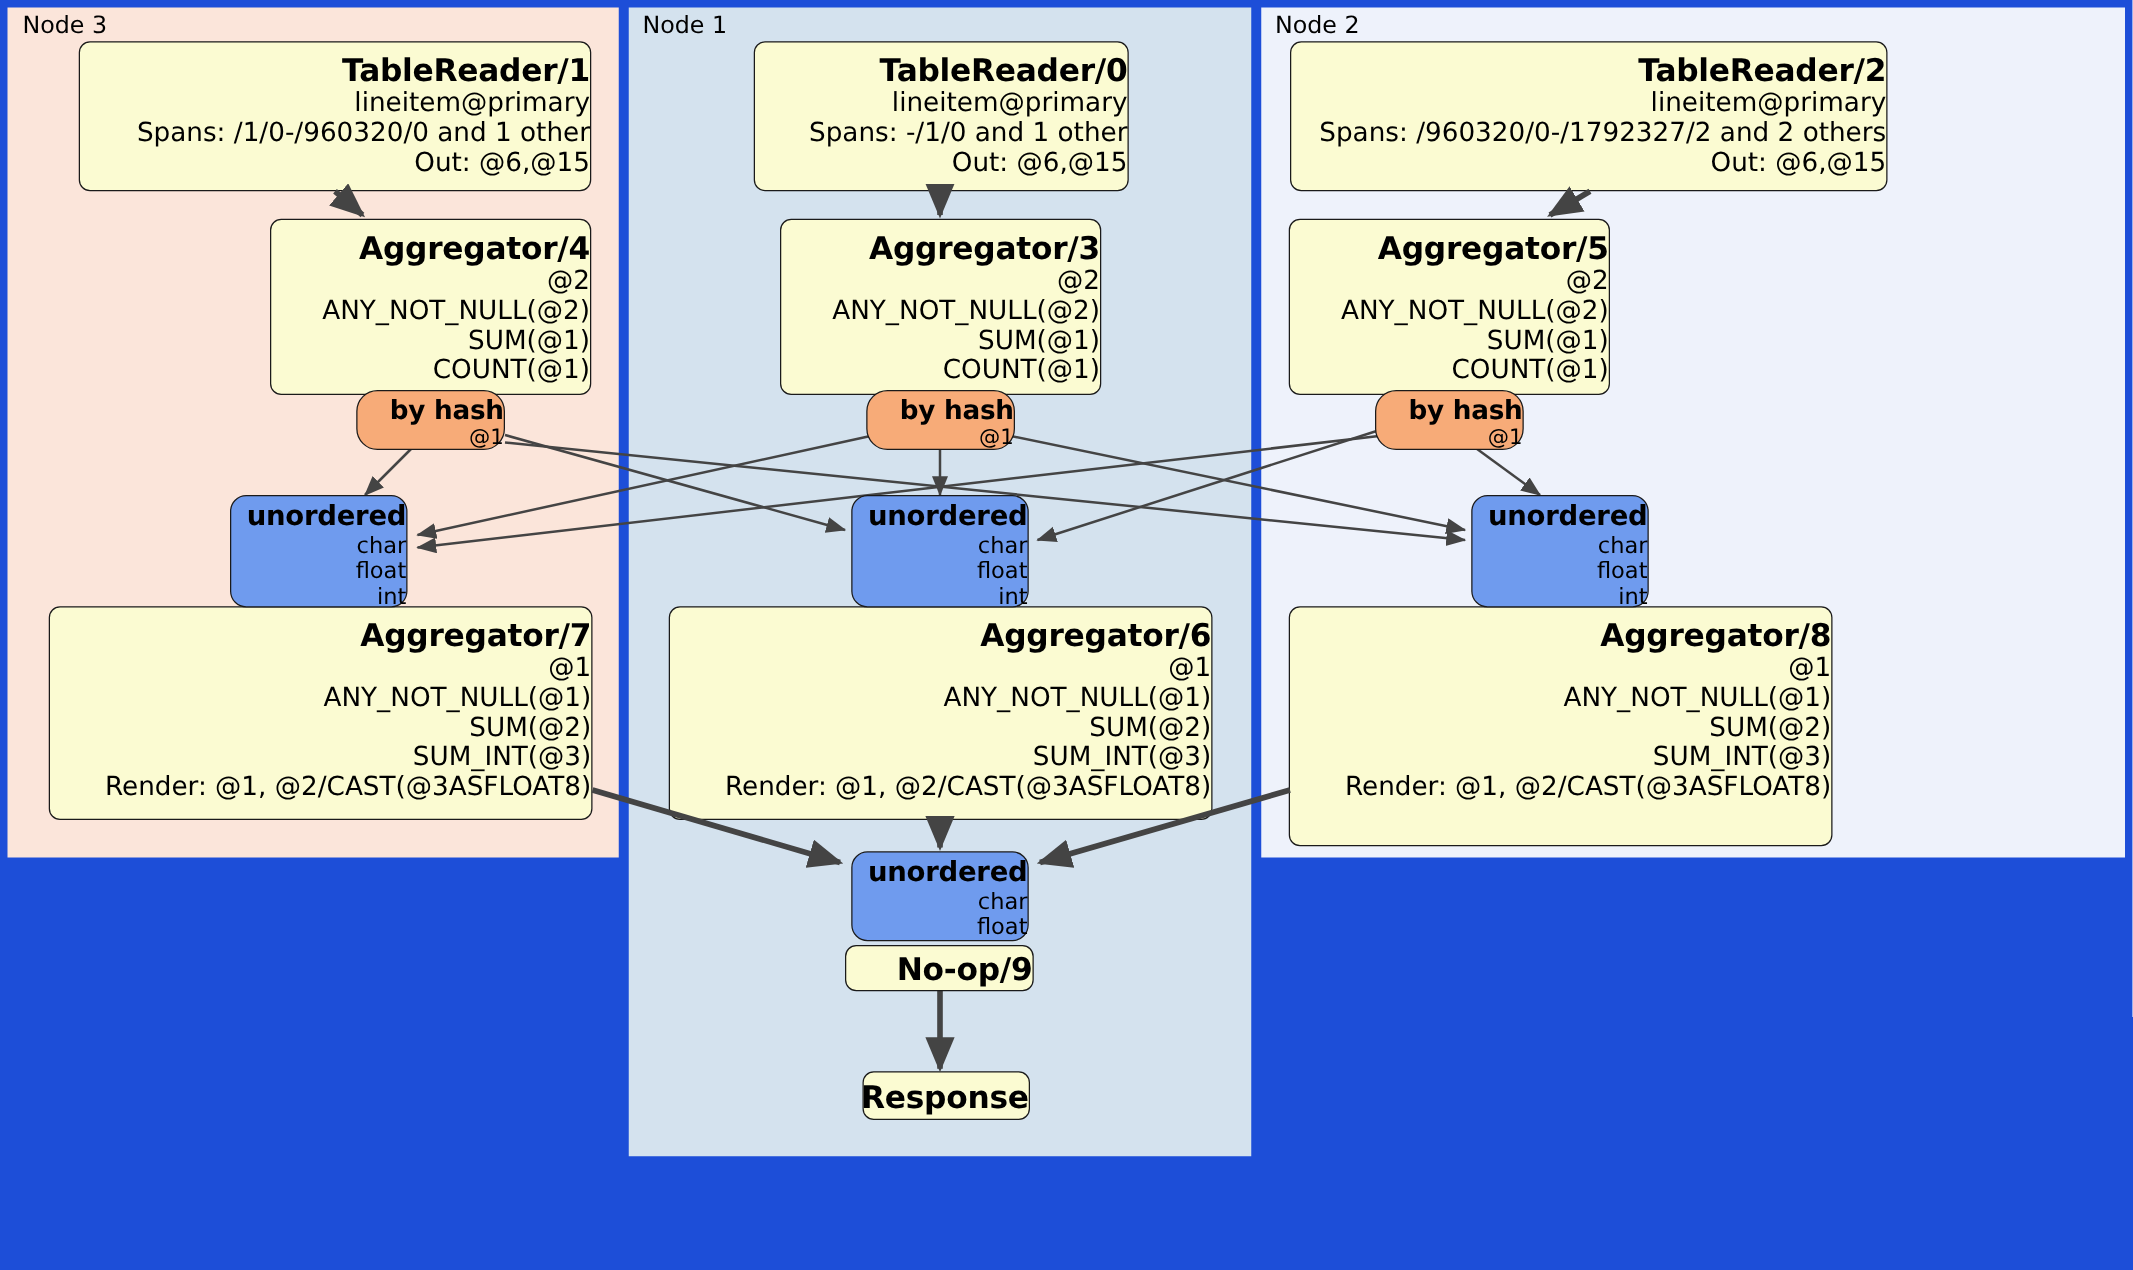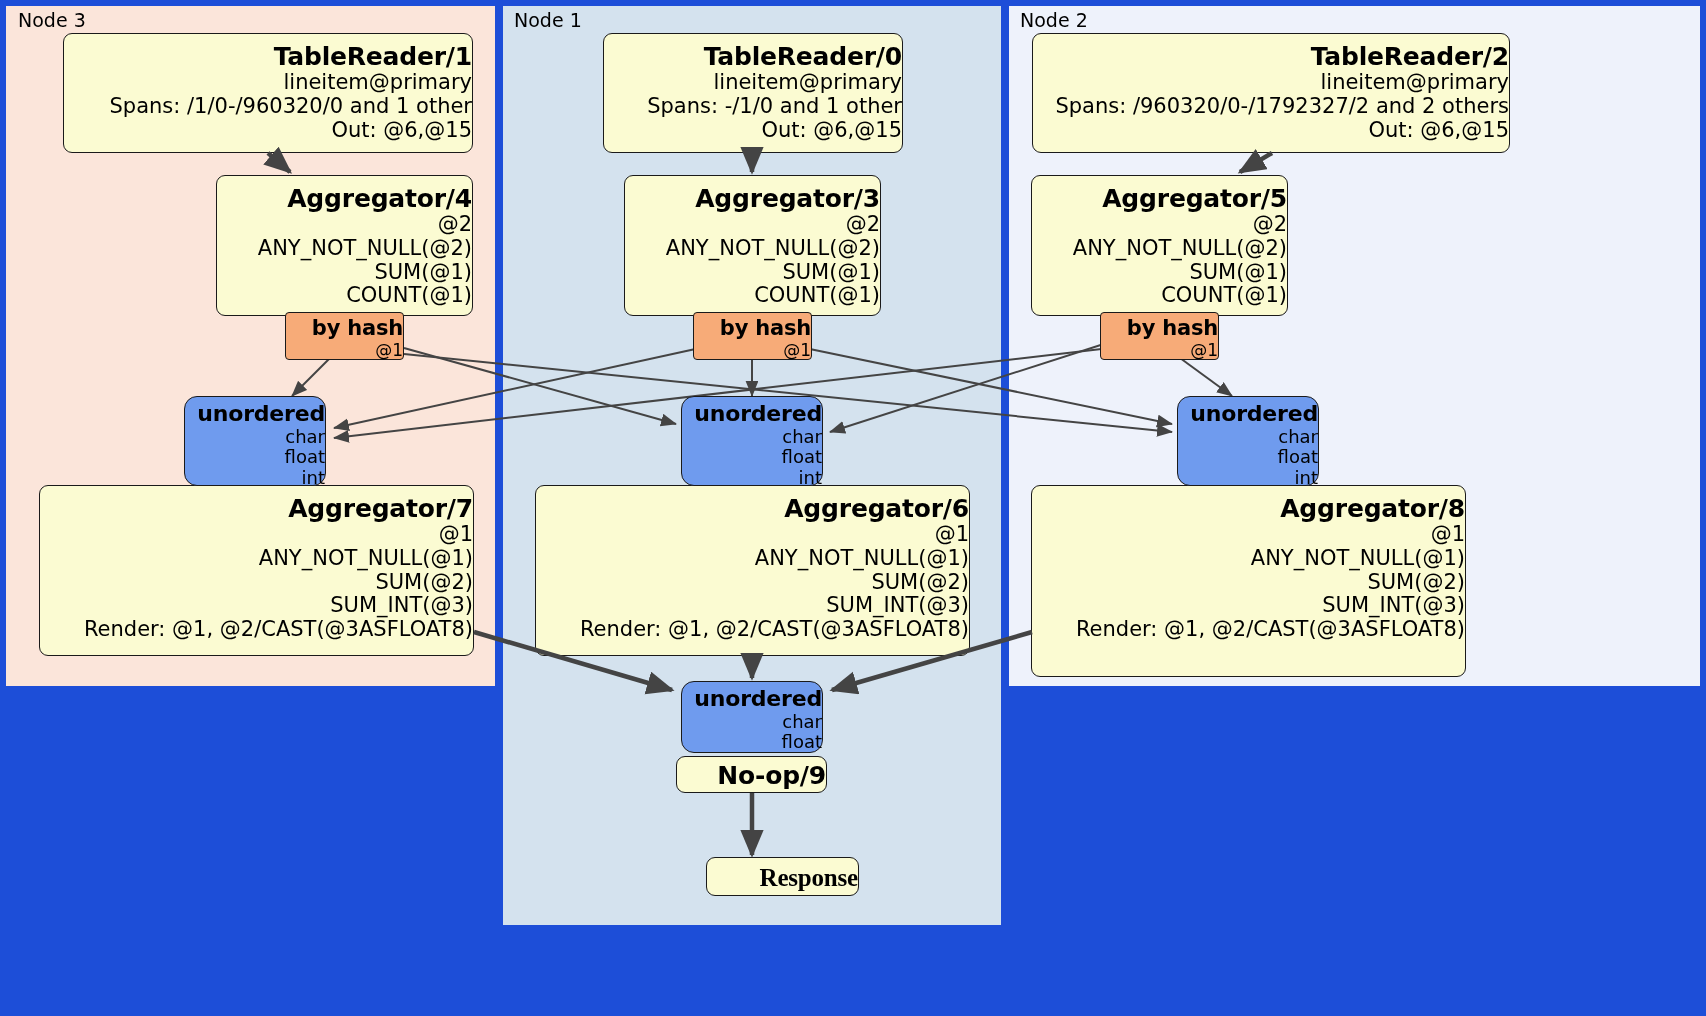--- a/index.html
+++ b/index.html
@@ -53,21 +53,21 @@
   .gnode .ln {
     font-size: 21px;
     white-space: nowrap;
   }
 
   .proc {
     background: #fbfbd2;
   }
   .router {
     background: #f7ab78;
-    border-radius: 4px;
+    border-radius: 17px;
     z-index: 8;
   }
   .router .ttl { font-size: 21px; }
   .router .ln  { font-size: 17px; }
 
   .sync {
     background: #6f9bee;
     border-radius: 13px;
     z-index: 8;
   }
@@ -223,21 +223,21 @@
   <div class="gnode sync" style="left:681px; top:681px; width:142px; height:72px; padding-top:5px;">
     <div class="ttl">unordered</div>
     <div class="ln">char</div>
     <div class="ln">float</div>
   </div>
 
   <div class="gnode proc tiny" style="left:676px; top:756px; width:151px; height:37px; padding-top:3px; justify-content:center; z-index:9;">
     <div class="ttl">No-op/9</div>
   </div>
 
-  <div class="gnode proc tiny" style="left:706px; top:857px; width:153px; height:39px; padding-top:4px; justify-content:center;font-family:Liberation Serif, serif;">
+  <div class="gnode proc tiny" style="left:690px; top:857px; width:134px; height:39px; padding-top:4px; justify-content:center;">
     <div class="ttl">Response</div>
   </div>
 
   <div class="gnode proc" style="left:1032px; top:33px; width:478px; height:120px; padding-top:9px;">
     <div class="ttl">TableReader/2</div>
     <div class="ln">lineitem@primary</div>
     <div class="ln">Spans: /960320/0-/1792327/2 and 2 others</div>
     <div class="ln">Out: @6,@15</div>
   </div>
 

